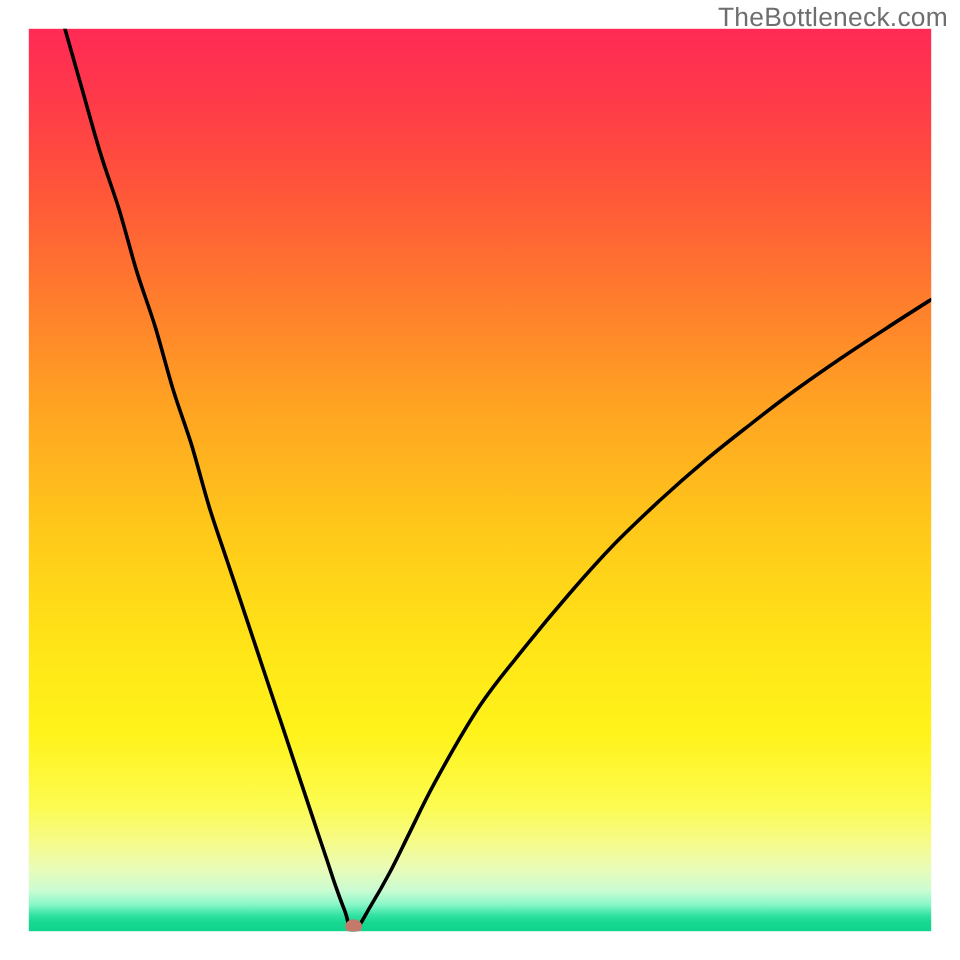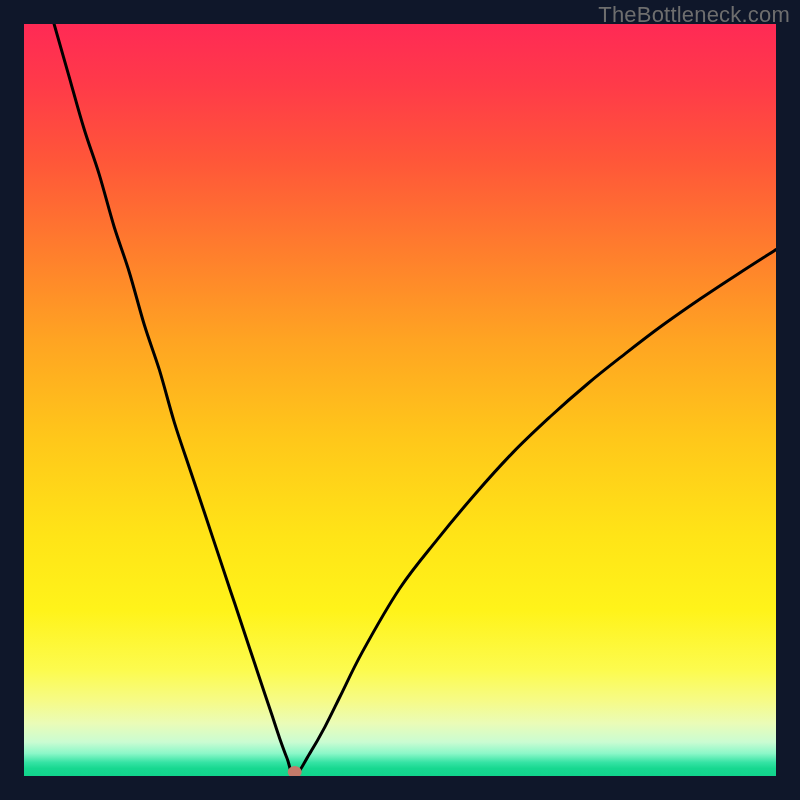--- a/index.html
+++ b/index.html
@@ -8,21 +8,21 @@
     width: 800px;
     height: 800px;
     background: #000;
     font-family: Arial, Helvetica, sans-serif;
     overflow: hidden;
   }
   .frame {
     position: relative;
     width: 800px;
     height: 800px;
-    background: #0f172a;
+    background: #ffffff;
     text-align: center;
   }
   .plot {
     position: absolute;
     left: 24px;
     top: 24px;
     width: 752px;
     height: 752px;
     background: linear-gradient(to bottom,
       #ff2a55 0%,

